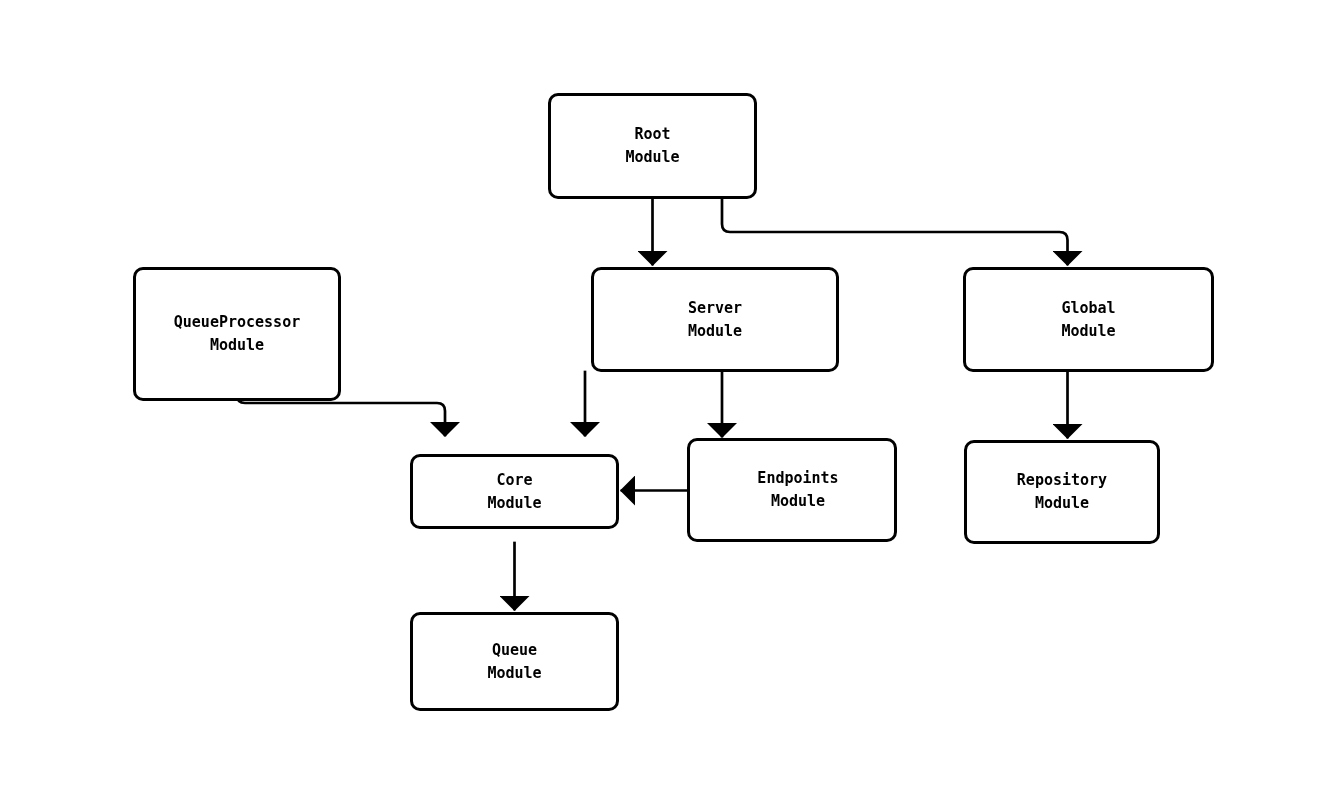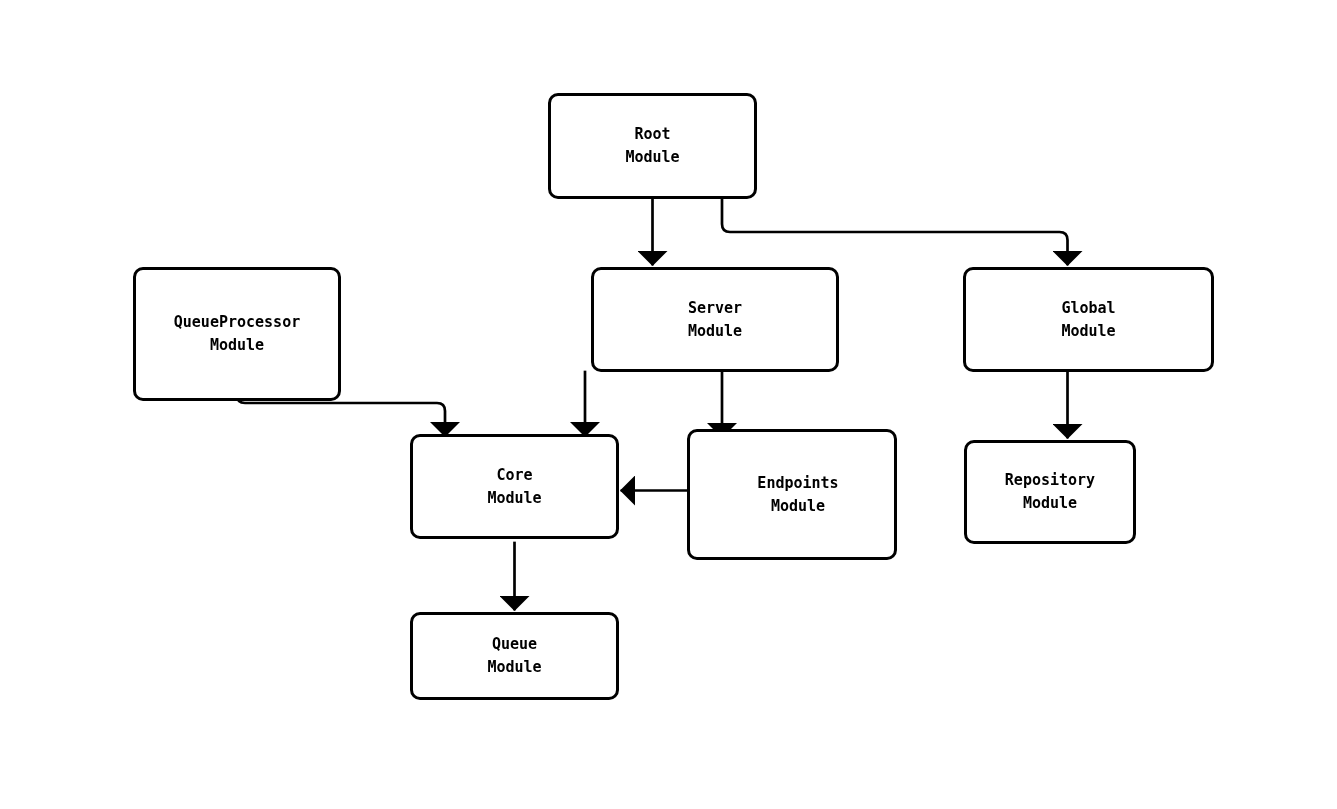--- a/index.html
+++ b/index.html
@@ -83,33 +83,33 @@
   <div class="node" style="left:963px; top:267px; width:251px; height:105px;">
     <span class="node-label">Global
 Module</span>
   </div>
 
   <div class="node" style="left:133px; top:267px; width:208px; height:134px;">
     <span class="node-label">QueueProcessor
 Module</span>
   </div>
 
-  <div class="node" style="left:410px; top:434px; width:209px; height:105px;">
+  <div class="node" style="left:410px; top:454px; width:209px; height:75px;">
     <span class="node-label">Core
 Module</span>
   </div>
 
-  <div class="node" style="left:687px; top:429px; width:210px; height:131px;padding-left:12px;">
+  <div class="node" style="left:687px; top:438px; width:210px; height:104px;padding-left:12px;">
     <span class="node-label">Endpoints
 Module</span>
   </div>
 
-  <div class="node" style="left:964px; top:440px; width:172px; height:104px;">
+  <div class="node" style="left:964px; top:440px; width:196px; height:104px;">
     <span class="node-label">Repository
 Module</span>
   </div>
 
-  <div class="node" style="left:410px; top:612px; width:209px; height:88px;">
+  <div class="node" style="left:410px; top:612px; width:209px; height:99px;">
     <span class="node-label">Queue
 Module</span>
   </div>
 
 </div>
 
 </body></html>

